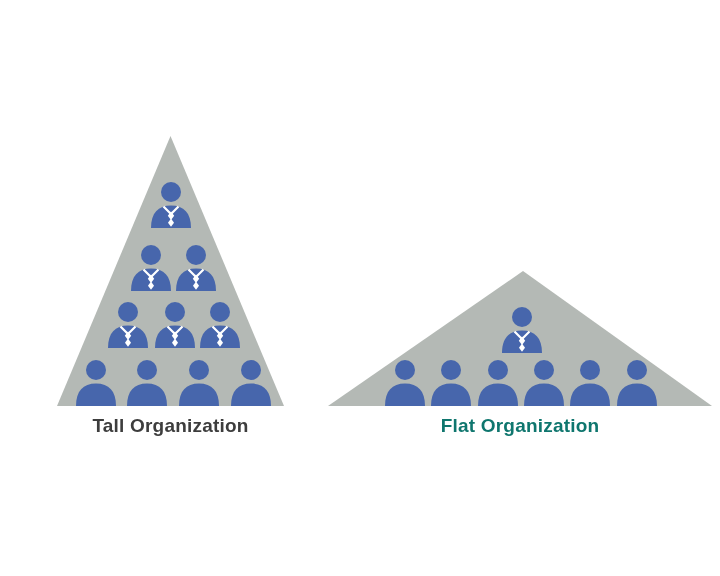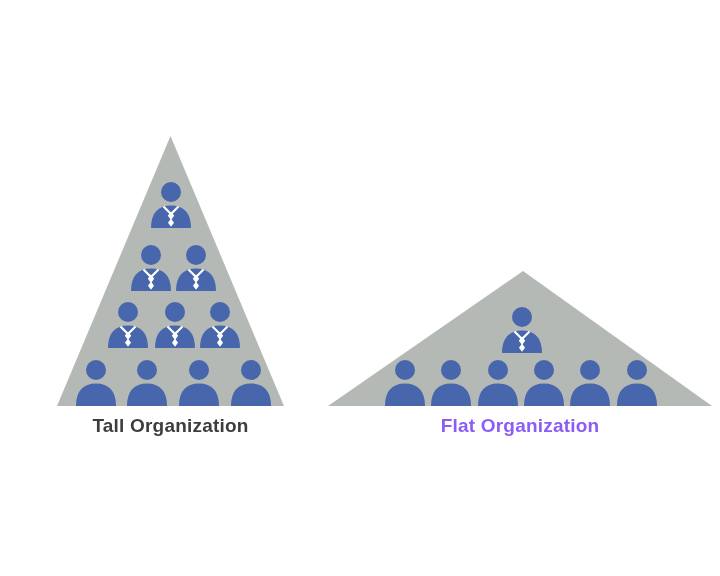--- a/index.html
+++ b/index.html
@@ -159,16 +159,16 @@
             <path d="M2,46 C2,31 9,23.5 22,23.5 C35,23.5 42,31 42,46 Z" fill="#4766ac"></path>
           </svg>
         </div>
         <div class="person" style="left: 287px; top: 89px;">
           <svg viewBox="0 0 44 46" xmlns="http://www.w3.org/2000/svg">
             <circle cx="22" cy="10" r="10" fill="#4766ac"></circle>
             <path d="M2,46 C2,31 9,23.5 22,23.5 C35,23.5 42,31 42,46 Z" fill="#4766ac"></path>
           </svg>
         </div>
       </div>
-    <div class="caption" style="color: #8b5cf6;">Flat Organization</div>
+    <div class="caption" style="color: #0f766e;">Flat Organization</div>
   </section>
 
 </div>
 
 </body></html>

